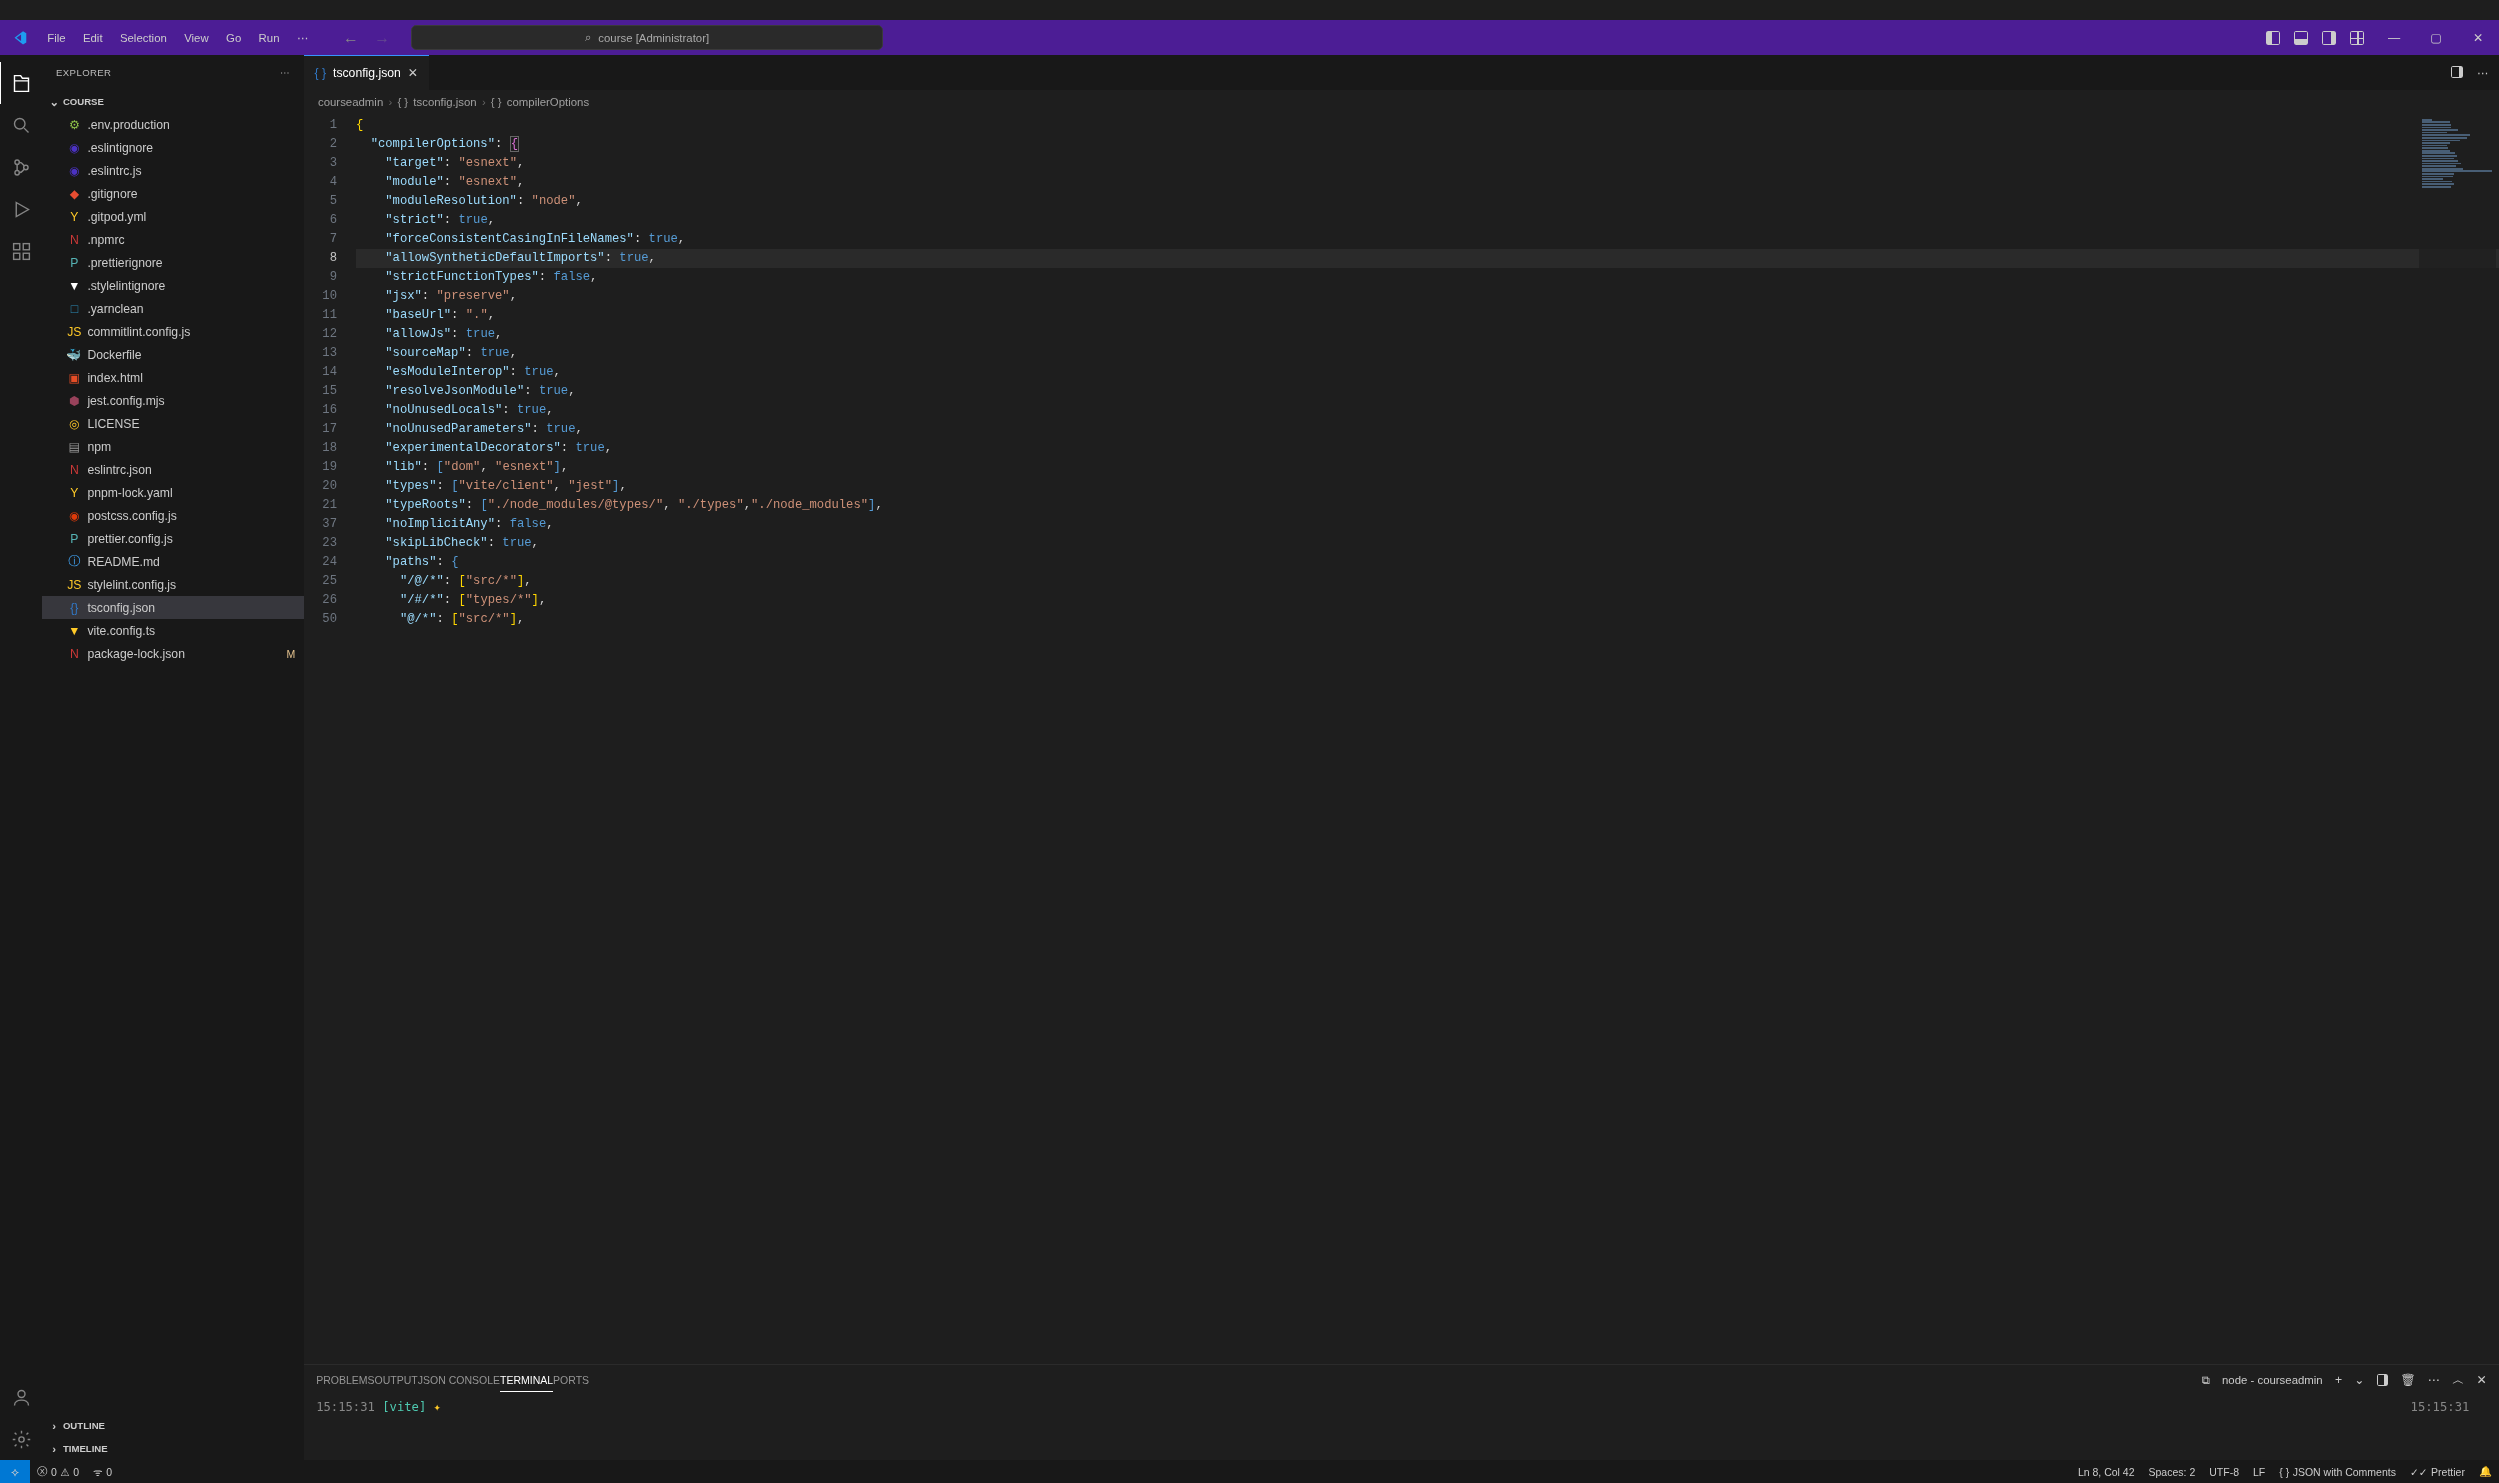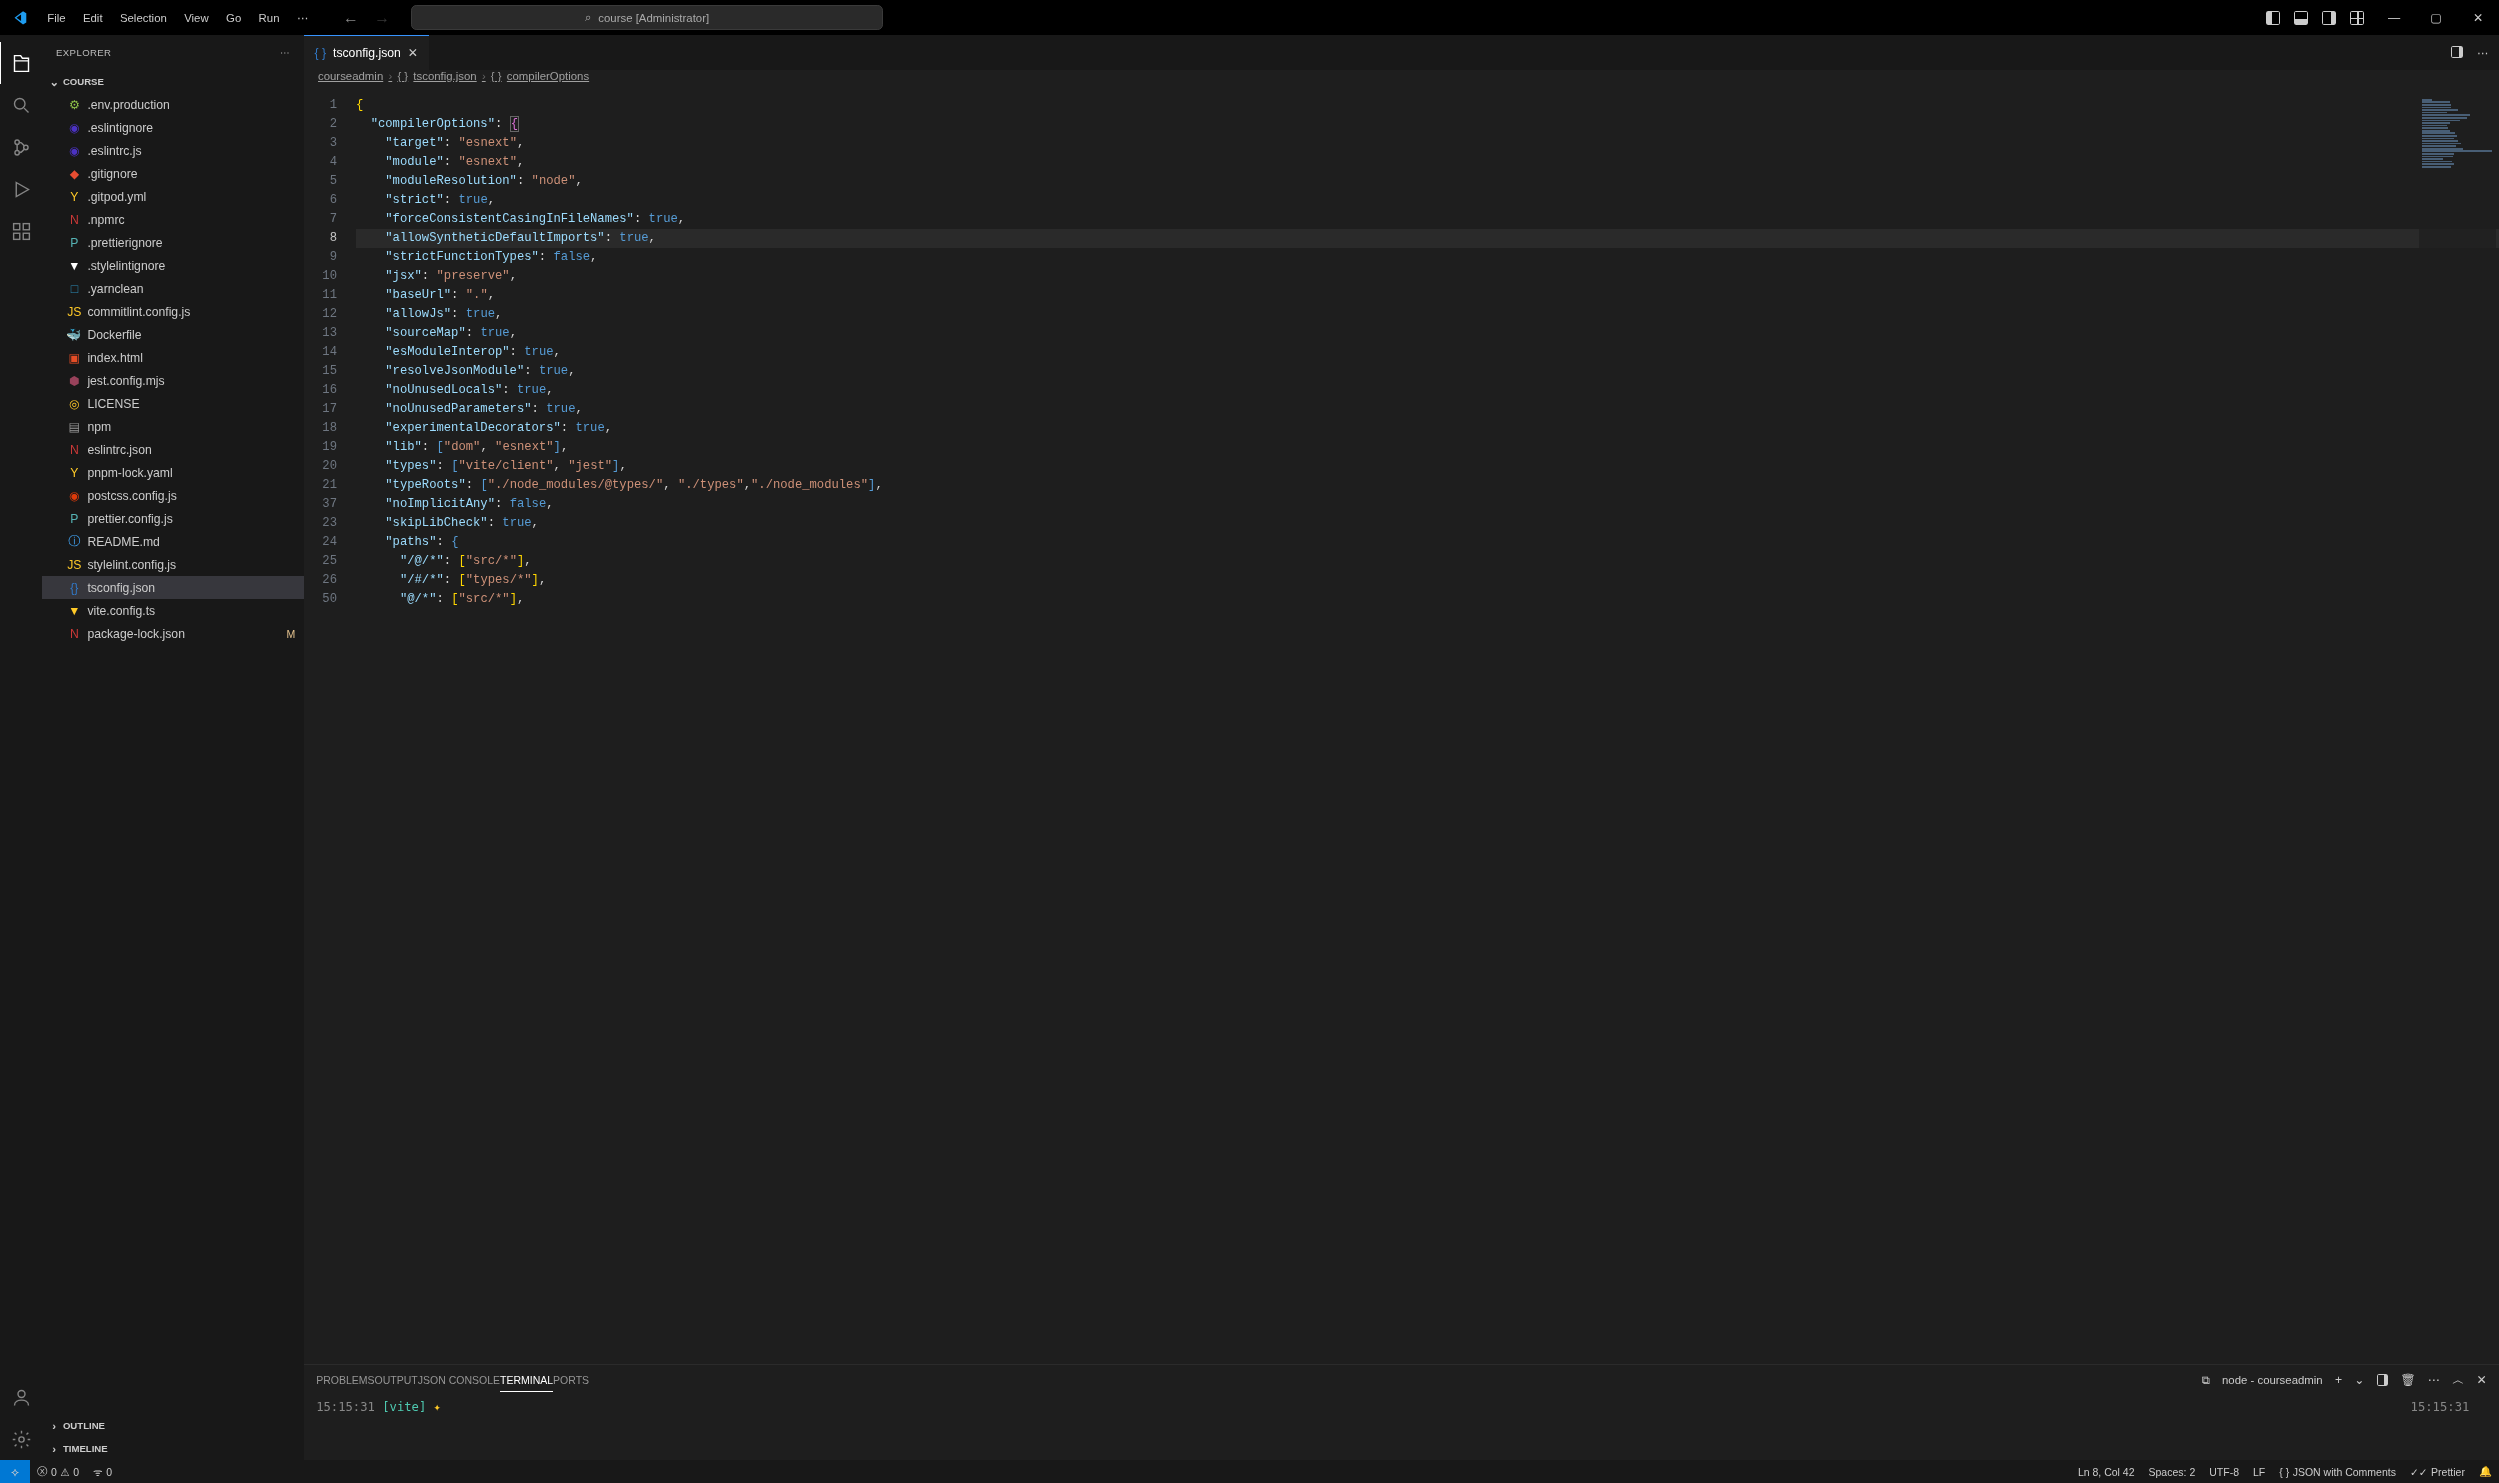--- a/index.html
+++ b/index.html
@@ -9,23 +9,24 @@
   color: #cccccc;
   height: 100vh;
   overflow: hidden;
   display: flex;
   flex-direction: column;
   font-size: 11.4px;
 }
 
 .title-bar {
   height: 35px;
-  background: #000000;
+  background: #4c1d95;
   display: flex;
   align-items: center;
+  margin-top: 20px;
   -webkit-app-region: drag;
 }
 .title-logo { width: 17.5px; height: 15.7px; margin: 0 10.5px; }
 .menu-bar { display: flex; }
 .menu-item { padding: 5.2px 8.7px; color: #cccccc; cursor: pointer; font-size: 11.4px; }
 .menu-dots { padding: 5.2px 8.7px; color: #cccccc; display:flex; align-items:center; }
 .nav-arrows { margin-left: 26px; display: flex; gap: 15.7px; align-items:center; }
 .nav-arrow { color: #888; font-size: 15.7px; }
 .search-box {
   flex: 0 0 472px;
@@ -135,26 +136,25 @@
   color:#fff;
   border-top:0.9px solid #3794ff;
 }
 .tab-close { color:#ccc; cursor:pointer; }
 .tabs-spacer { flex:1; }
 .tabs-actions { display:flex; gap:14px; padding:0 10.5px; color:#ccc; }
 
 .breadcrumb {
   height:24.5px;
   display:flex;
-  align-items:flex-start;
+  align-items:center;
   padding:0 14px;
   font-size:11.4px;
   color:#a0a0a0;
   gap:5.2px;
-  text-decoration:underline;
 }
 .breadcrumb .sep { color:#666; }
 
 .editor-body { flex:1; display:flex; overflow:hidden; position:relative; }
 .gutter {
   width:52px;
   padding-right:19px;
   text-align:right;
   color:#6e7681;
   font-family: Consolas, 'Courier New', monospace;

